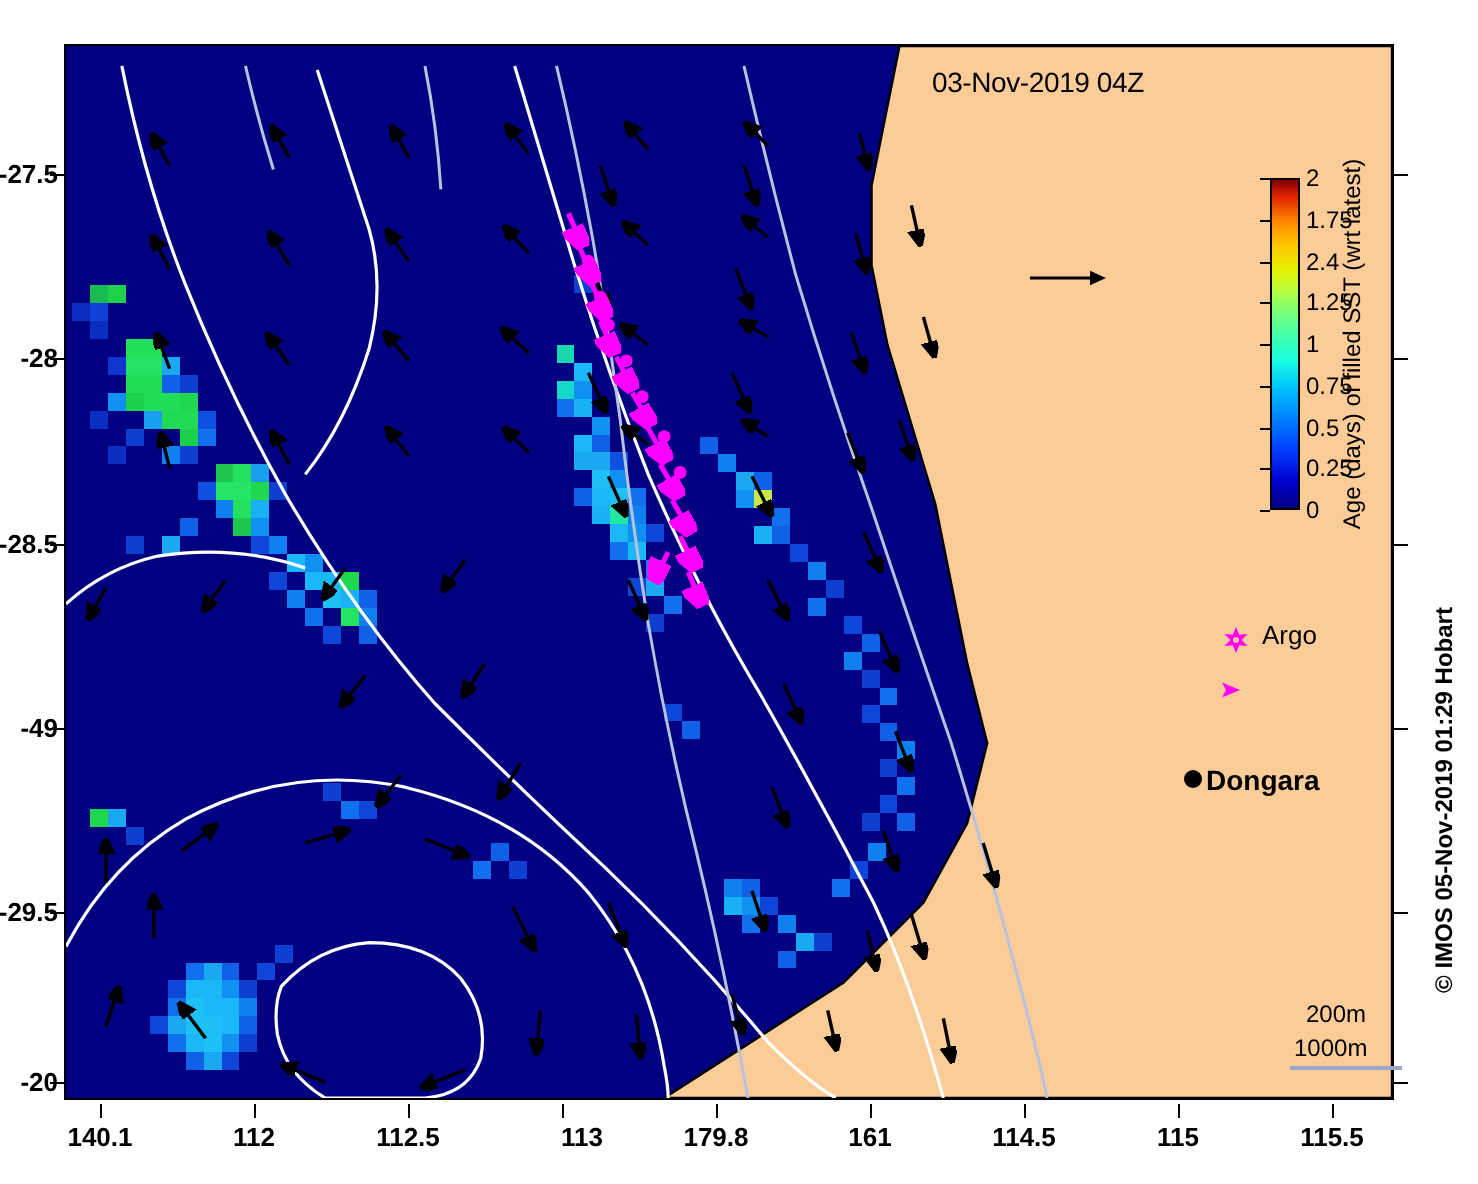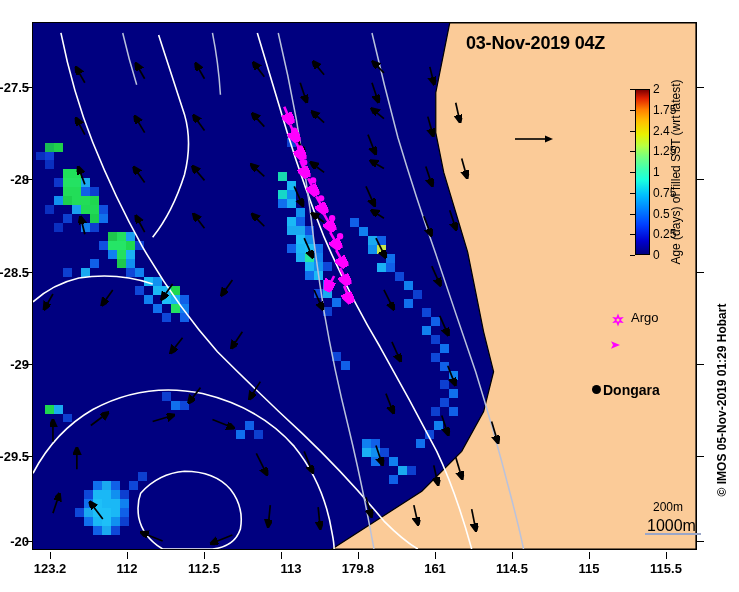--- a/index.html
+++ b/index.html
@@ -19,21 +19,21 @@
   .xtick{position:absolute;top:552px;width:1px;height:7px;background:#000;}
   .xlab{position:absolute;top:561px;transform:translateX(-50%);
         font-size:13px;font-weight:bold;color:#000;white-space:nowrap;}
   .ytick{position:absolute;left:25px;width:7px;height:1px;background:#000;}
   .ylab{position:absolute;right:710px;transform:translateY(-50%);
         font-size:13px;font-weight:bold;color:#000;white-space:nowrap;text-align:right;}
   
   .rtick{position:absolute;left:697px;width:7px;height:1px;background:#000;}
 
   
-  #title{position:absolute;left:466px;top:33px;font-size:18px;font-weight:bold;color:#000;
+  #title{position:absolute;left:466px;top:33px;font-size:14px;font-weight:normal;color:#000;
          letter-spacing:-0.2px;white-space:nowrap;}
   #nrt{position:absolute;left:487px;top:86px;font-size:12px;color:#000;line-height:16px;
        white-space:nowrap;}
   #nrtarrow{position:absolute;left:515px;top:133px;width:40px;height:12px;}
 
   
   #cbar{position:absolute;left:635px;top:89px;width:15px;height:166px;border:1px solid #000;
         box-sizing:border-box;
         background:linear-gradient(to top,
           #00007F 0%, #0000CF 8%, #0040FF 18%, #0080FF 27%,
@@ -52,21 +52,21 @@
   #lg-drift-mark{position:absolute;left:607px;top:339px;}
 
   
   #city-dot{position:absolute;left:592px;top:385px;width:9px;height:9px;border-radius:50%;
             background:#000;}
   #city-name{position:absolute;left:603px;top:382px;font-size:14px;font-weight:bold;color:#000;
              white-space:nowrap;}
 
   
   #sk200{position:absolute;left:653px;top:500px;font-size:12px;color:#000;}
-  #sk1000{position:absolute;left:647px;top:517px;font-size:16px;color:#000;}
+  #sk1000{position:absolute;left:647px;top:517px;font-size:12px;color:#000;}
   #skline{position:absolute;left:645px;top:533px;width:56px;height:2px;background:#9aa6c8;}
 
   
   #copy{position:absolute;left:722px;top:400px;transform:translate(-50%,-50%) rotate(-90deg);
         transform-origin:center center;font-size:12px;font-weight:bold;color:#000;white-space:nowrap;}
 </style>
 </head>
 <body>
 
 <div id="root">
@@ -402,42 +402,42 @@
   <div>
     <div class="xtick" style="left:50px"></div>
     <div class="xtick" style="left:127px"></div>
     <div class="xtick" style="left:204px"></div>
     <div class="xtick" style="left:281px"></div>
     <div class="xtick" style="left:358px"></div>
     <div class="xtick" style="left:435px"></div>
     <div class="xtick" style="left:512px"></div>
     <div class="xtick" style="left:589px"></div>
     <div class="xtick" style="left:666px"></div>
-    <div class="xlab" style="left:50px">123.2</div>
+    <div class="xlab" style="left:50px">140.1</div>
     <div class="xlab" style="left:127px">112</div>
     <div class="xlab" style="left:204px">112.5</div>
     <div class="xlab" style="left:291px">113</div>
     <div class="xlab" style="left:358px">179.8</div>
     <div class="xlab" style="left:435px">161</div>
     <div class="xlab" style="left:512px">114.5</div>
     <div class="xlab" style="left:589px">115</div>
     <div class="xlab" style="left:666px">115.5</div>
   </div>
 
   <div>
     <div class="ytick" style="top:87px"></div>
     <div class="ytick" style="top:179px"></div>
     <div class="ytick" style="top:272px"></div>
     <div class="ytick" style="top:364px"></div>
     <div class="ytick" style="top:456px"></div>
     <div class="ytick" style="top:541px"></div>
     <div class="ylab" style="top:87px">-27.5</div>
     <div class="ylab" style="top:179px">-28</div>
     <div class="ylab" style="top:272px">-28.5</div>
-    <div class="ylab" style="top:364px">-29</div>
+    <div class="ylab" style="top:364px">-49</div>
     <div class="ylab" style="top:456px">-29.5</div>
     <div class="ylab" style="top:541px">-20</div>
     <div class="rtick" style="top:87px"></div>
     <div class="rtick" style="top:179px"></div>
     <div class="rtick" style="top:272px"></div>
     <div class="rtick" style="top:364px"></div>
     <div class="rtick" style="top:456px"></div>
     <div class="rtick" style="top:541px"></div>
   </div>
 

